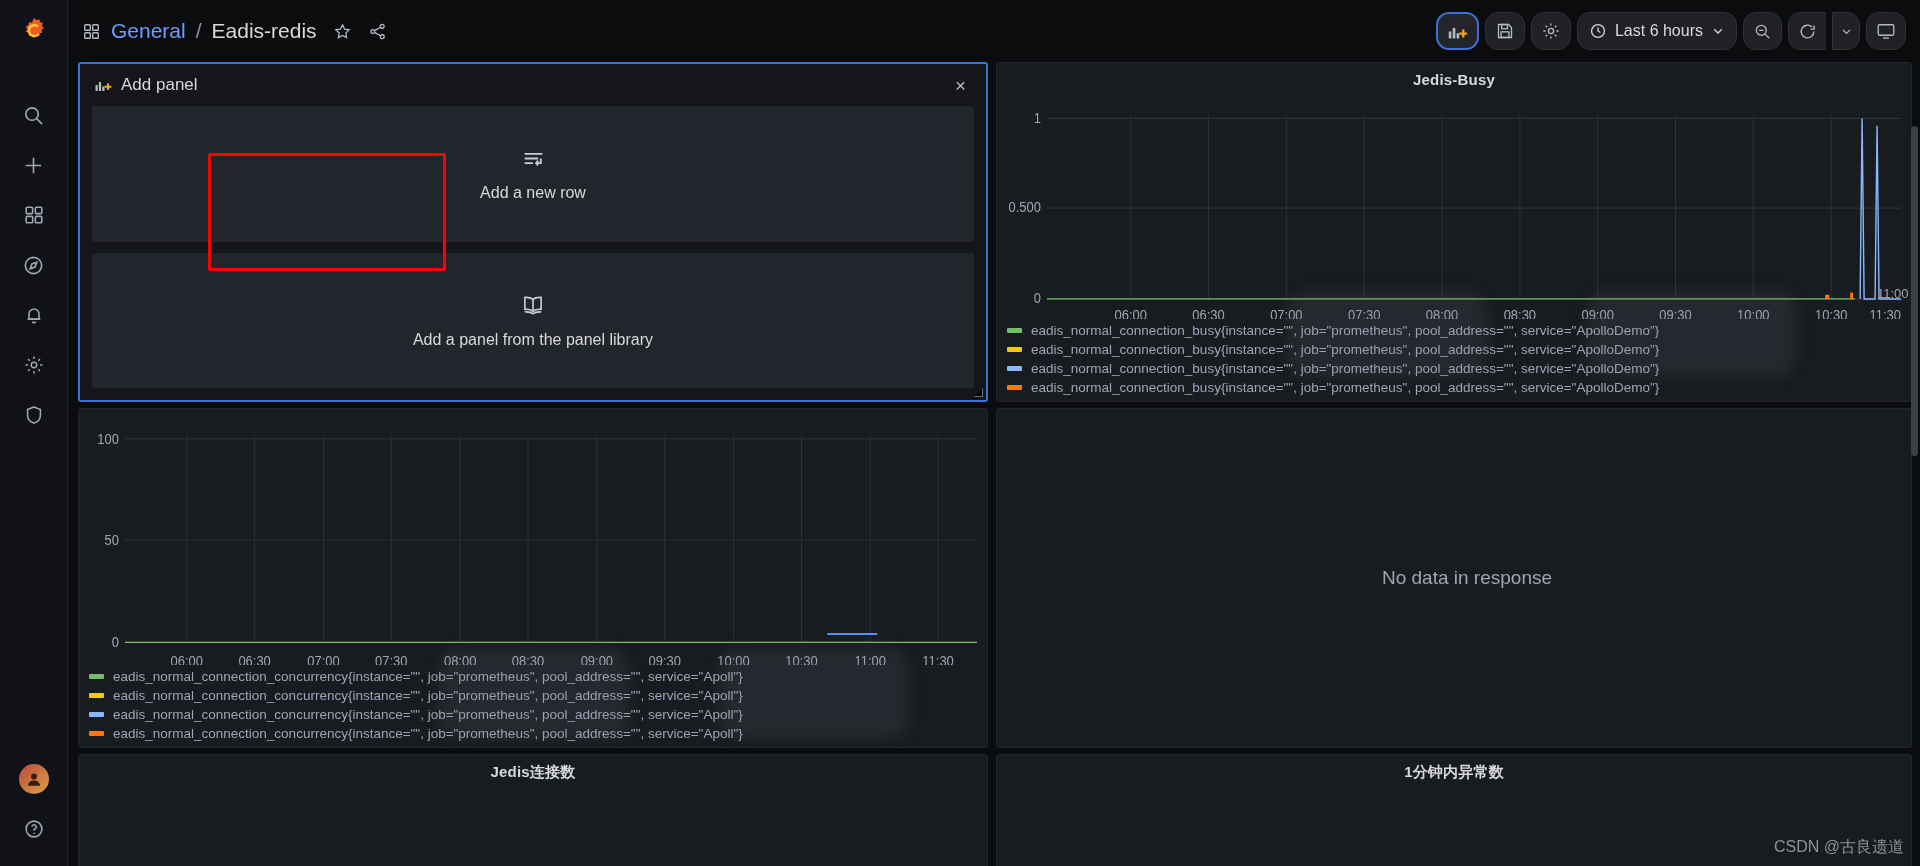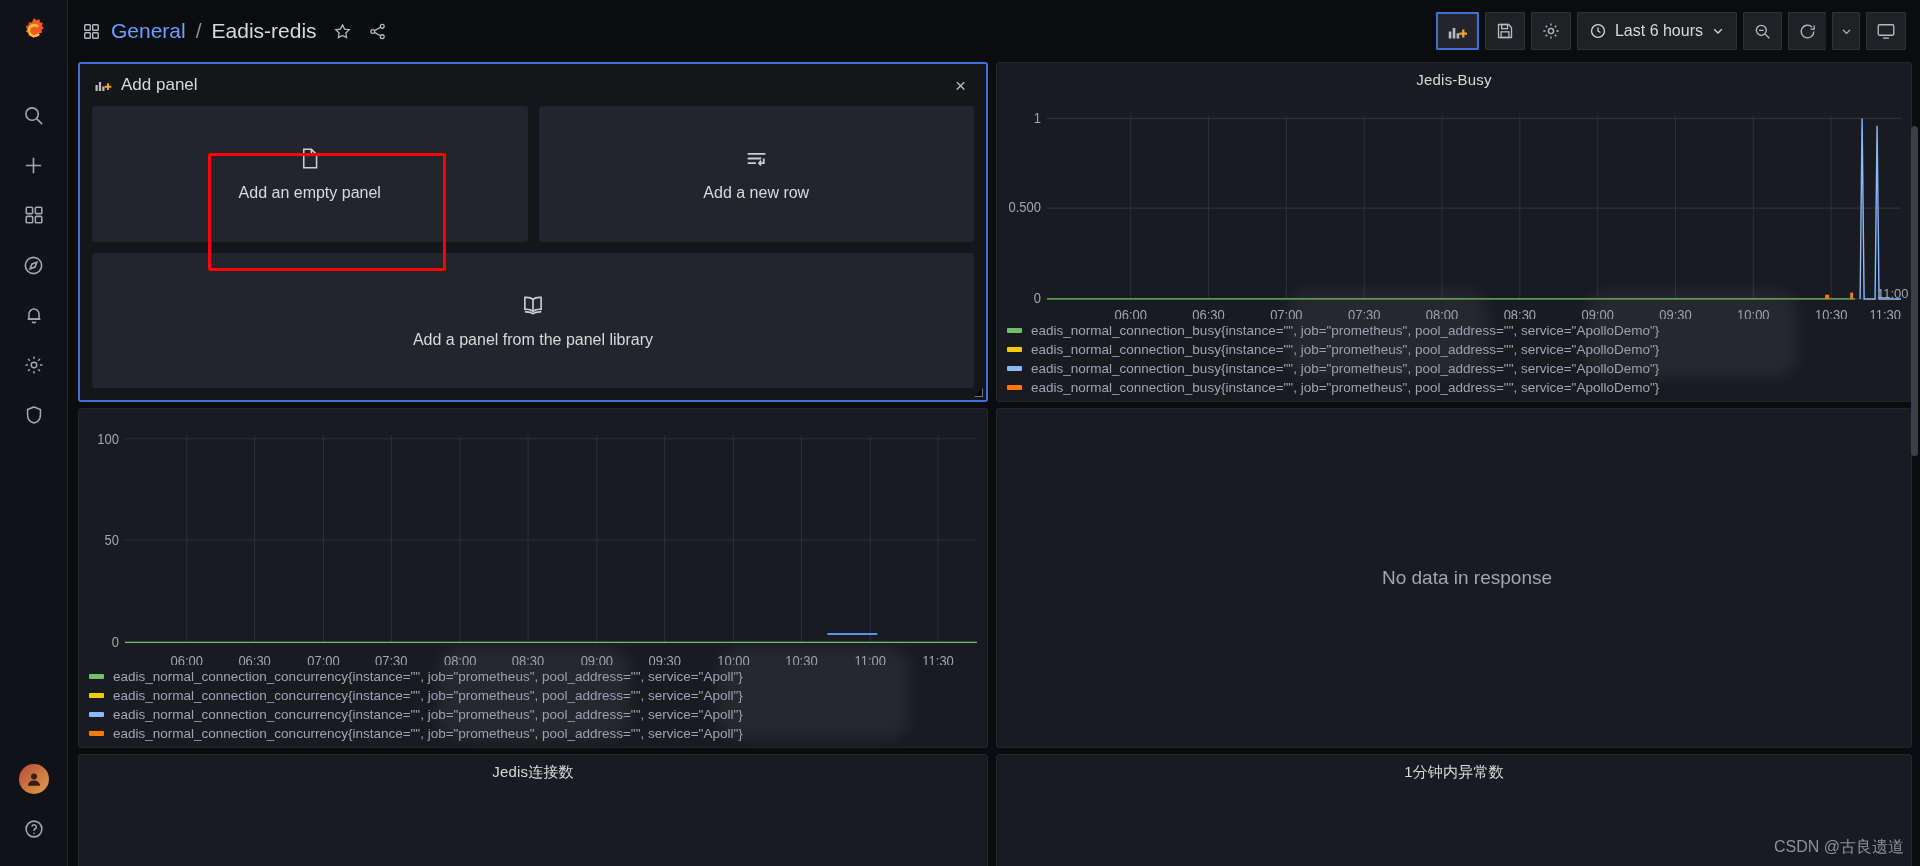--- a/index.html
+++ b/index.html
@@ -49,21 +49,21 @@
   .crumbs { display: flex; align-items: center; gap: 10px; font-size: 21px; }
   .crumb-icon { color: #b6bac1; display: flex; align-items: center; }
   .crumb-link { color: #6e9fff; cursor: pointer; }
   .crumb-sep { color: #8e919a; }
   .crumb-cur { color: #d8d9da; cursor: pointer; }
   .crumb-act { color: #b6bac1; margin-left: 6px; cursor: pointer; display:flex; align-items:center;}
 
   .topnav-right { margin-left: auto; display: flex; align-items: center; gap: 6px; }
   .tbtn {
     height: 38px; min-width: 38px;
-    border: 1px solid #2c3235; border-radius: 1px;
+    border: 1px solid #2c3235; border-radius: 13px;
     background: #1f2125;
     display: flex; align-items: center; justify-content: center;
     color: #b6bac1; cursor: pointer; padding: 0 9px;
   }
   .tbtn.active { border: 2px solid #3d71d9; background: #23252b; }
   .tbtn.timepick { gap: 8px; font-size: 16px; color: #d8d9da; padding: 0 11px; }
   .tbtn.joined-l { border-top-right-radius:0; border-bottom-right-radius:0; border-right:none; }
   .tbtn.joined-r { border-top-left-radius:0; border-bottom-left-radius:0; padding:0 6px; min-width:28px;}
 
   
@@ -76,21 +76,21 @@
 
   .panel {
     position: absolute;
     background: #181b1f;
     border: 1px solid #23262b;
     border-radius: 3px;
     display: flex; flex-direction: column;
     overflow: hidden;
   }
   .panel-title {
-    text-align: center; font-size: 15px; font-weight: 400;
+    text-align: center; font-size: 15px; font-weight: 700;
     color: #d8d9da; padding: 8px 0 4px 0; letter-spacing: .2px;
   }
 
   
   .addpanel {
     border: 2px solid #3d71d9;
     background: #141619;
     border-radius: 3px;
   }
   .ap-head {
@@ -368,29 +368,20 @@
                 <path d="M17.3 9.8v3.2h-3.2v2.6h3.2v3.2h2.6v-3.2h3.2v-2.6h-3.2V9.8z" fill="#f5a623"></path>
               </svg>
             </span>
             <span>Add panel</span>
             <span class="ap-close">×</span>
           </div>
           <div class="ap-body">
             <div class="ap-row">
               <div class="ap-card">
                 <span class="ic">
-                  <svg width="25" height="25" viewBox="0 0 24 24" fill="none" stroke="currentColor" stroke-width="1.5">
-                    <path d="M6.5 3.2h7.3l5 5v12.6H6.5z"></path>
-                      <path d="M13.8 3.2v5h5"></path>
-                  </svg>
-                </span>
-                <span>Add an empty panel</span>
-              </div>
-              <div class="ap-card">
-                <span class="ic">
                   <svg width="25" height="25" viewBox="0 0 24 24" fill="none" stroke="currentColor" stroke-width="1.7">
                     <path d="M3.5 7.5h17M3.5 12h13M3.5 16.5h8"></path>
                       <path d="M19 12v4.5h-4"></path>
                       <path d="M16.4 14.1 14.4 16.5l2 2.2"></path>
                   </svg>
                 </span>
                 <span>Add a new row</span>
               </div>
             </div>
             <div class="ap-row">

